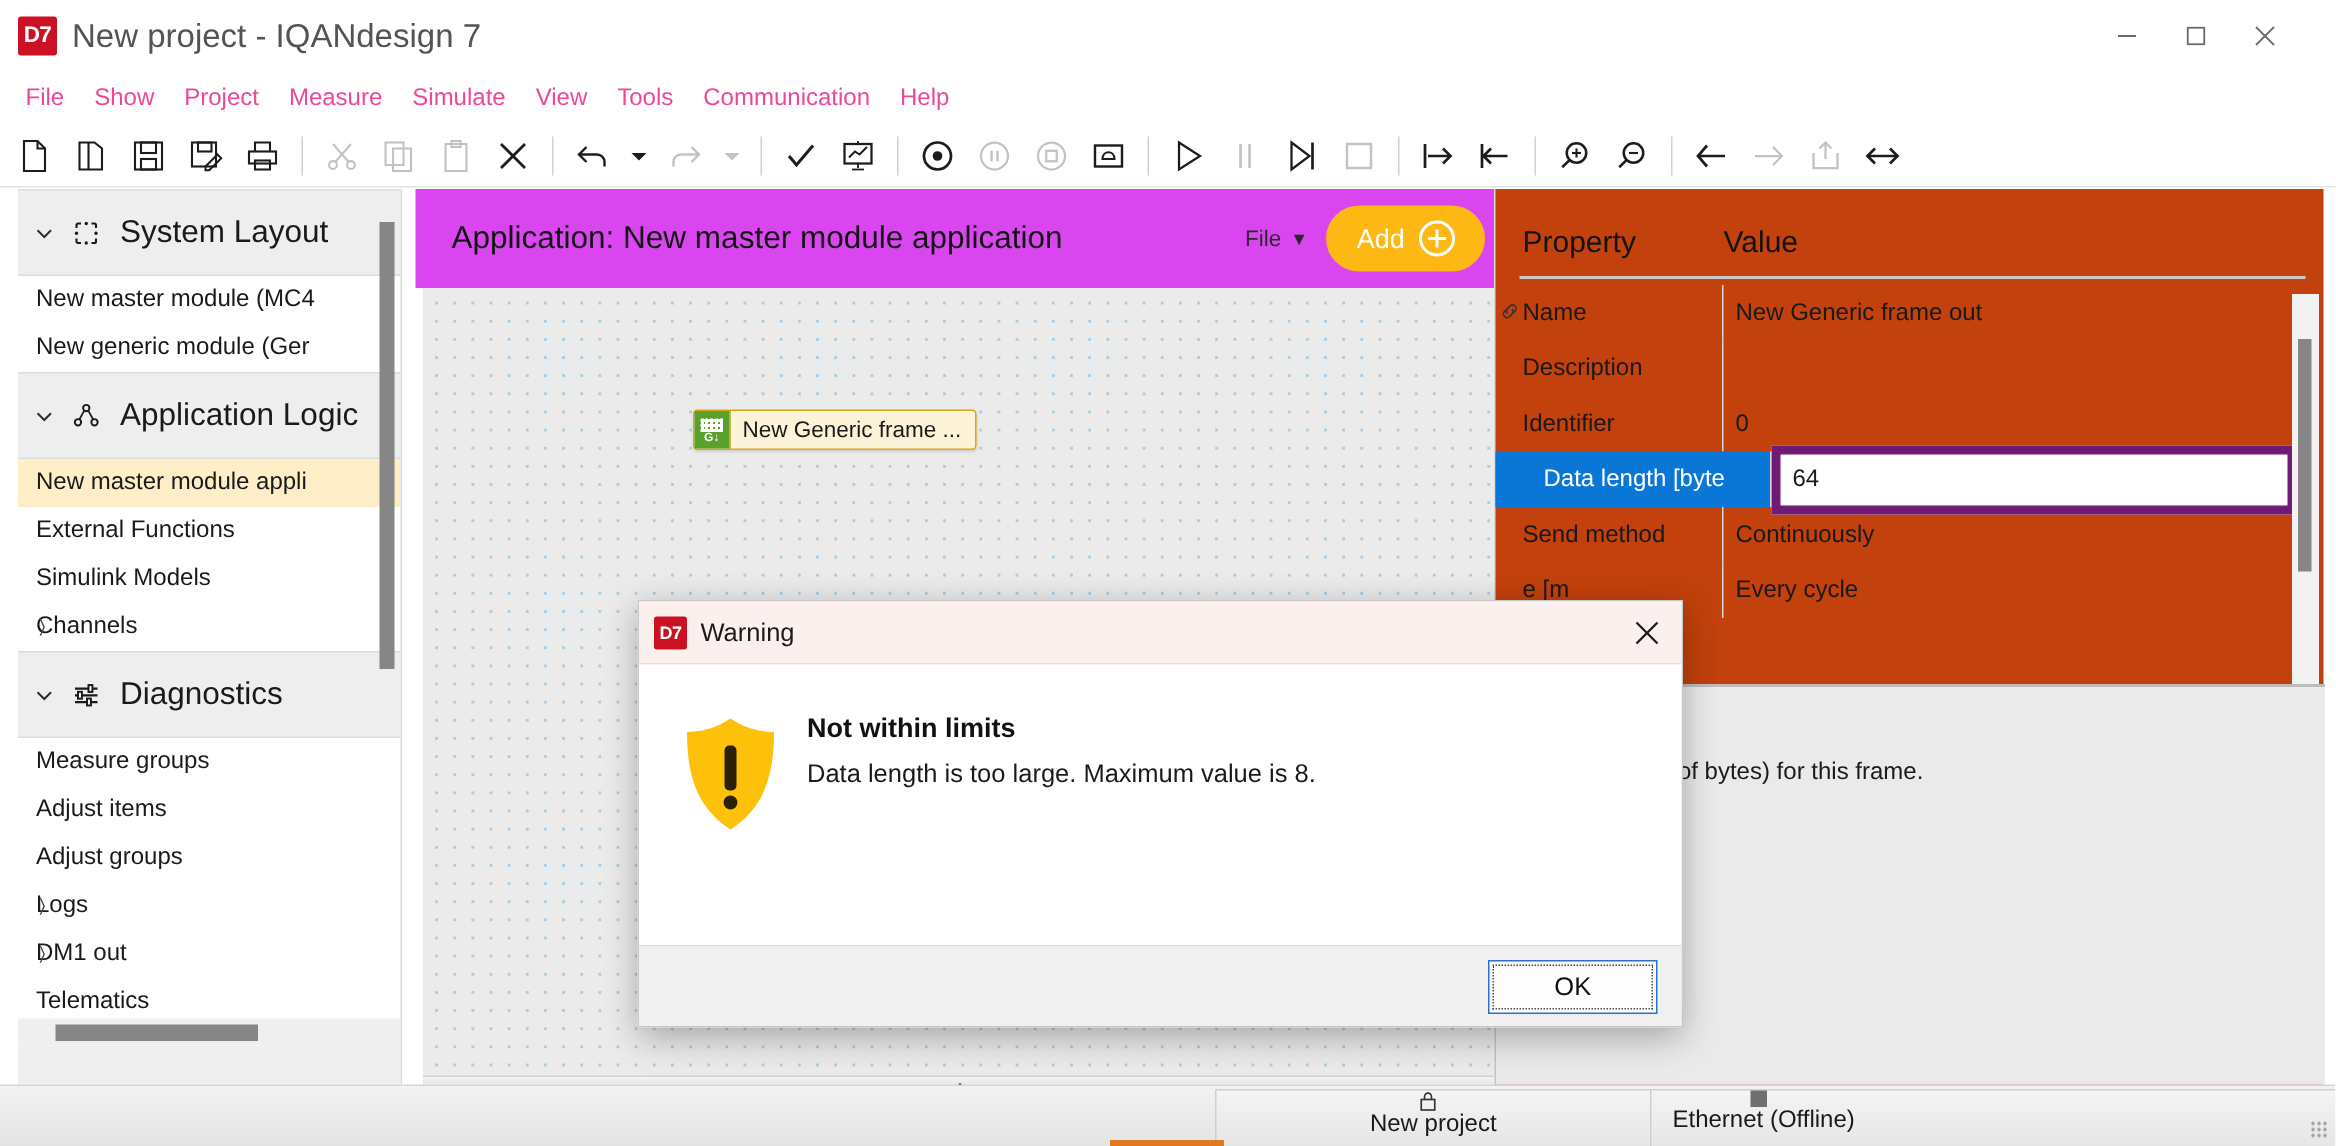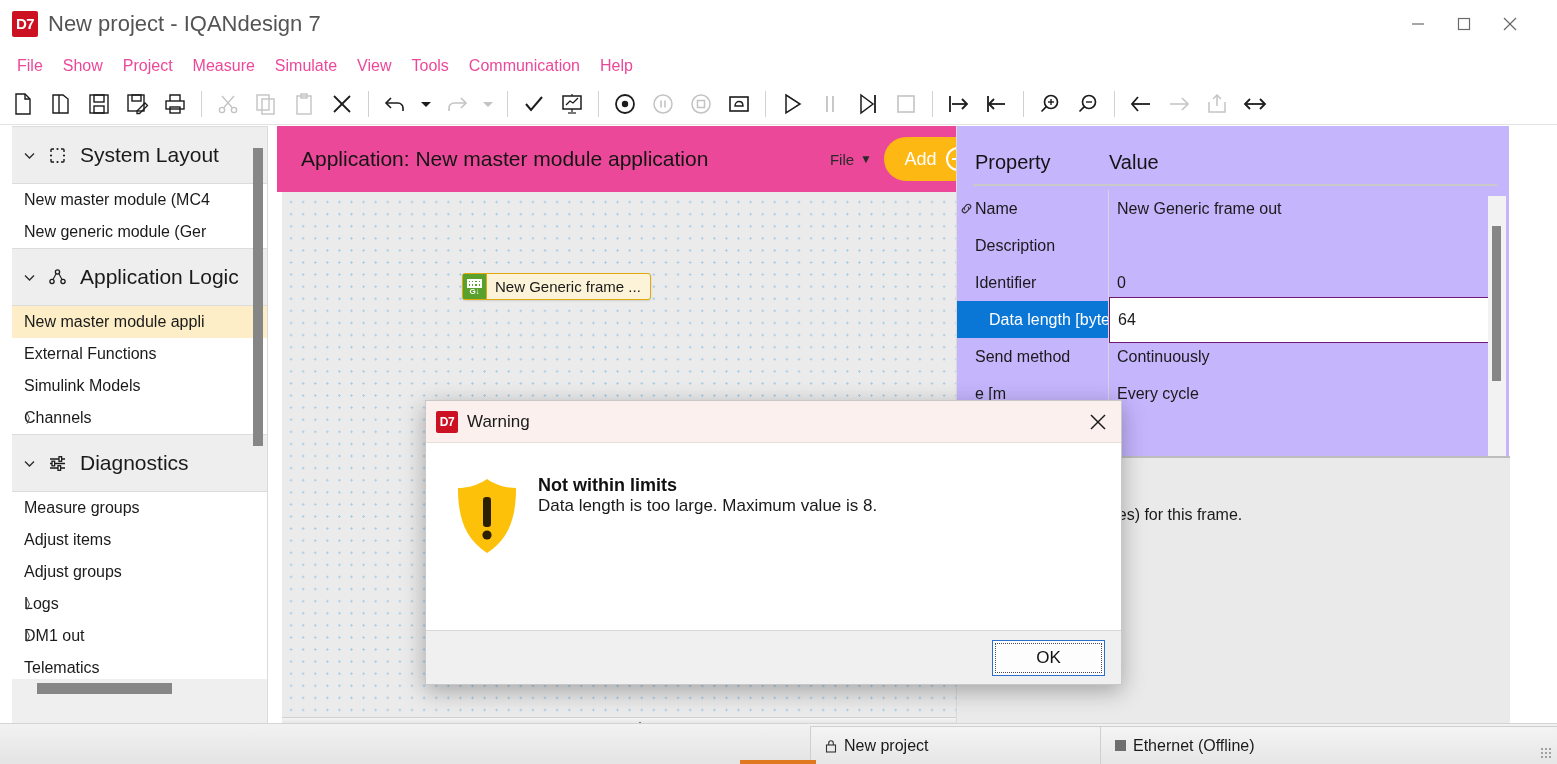--- a/index.html
+++ b/index.html
@@ -127,21 +127,21 @@
     position: absolute; left: 0; bottom: 0; width: 255px; height: 26px;
     background: #efefef;
   }
 
   
   .center {
     position: absolute; left: 277px; top: 126px; width: 727px; height: 597px;
     background: #ffffff;
   }
   .center-header {
-    height: 66px; background: #ec4899;
+    height: 66px; background: #d946ef;
     display: flex; align-items: center; padding: 0 14px 0 24px;
   }
   .center-title {
     font-size: 21px; color: #141414; flex: 1; white-space: nowrap;
   }
   .show-btn {
     font-size: 15px; color: #2a2a2a; display: flex; align-items: center;
     margin-right: 12px; white-space: nowrap;
   }
   .show-btn .cd { margin-left: 6px; font-size: 12px; }
@@ -206,22 +206,22 @@
   }
   .center-collapse {
     position: absolute; left: 355px; bottom: -7px;
     width: 0; height: 0;
     border-left: 8px solid transparent; border-right: 8px solid transparent;
     border-bottom: 8px solid #151515;
   }
 
   
   .rightpane {
-    position: absolute; left: 956px; top: 126px; width: 553px; height: 597px;
-    background: #c4b5fd;
+    position: absolute; left: 996px; top: 126px; width: 553px; height: 597px;
+    background: #c2410c;
     border-left: 1px solid #dadada;
   }
   .prop-header {
     height: 58px; display: flex; align-items: flex-end;
     padding-bottom: 10px;
   }
   .prop-header .ph-prop {
     font-size: 20px; color: #141414; width: 152px; padding-left: 18px;
   }
   .prop-header .ph-val { font-size: 20px; color: #141414; }
@@ -235,32 +235,32 @@
   }
   .prop-name {
     width: 152px; font-size: 16px; color: #1a1a1a;
     padding-left: 18px; position: relative;
     border-right: 1px solid #d6d6d6;
     height: 37px; display: flex; align-items: center;
     white-space: nowrap; overflow: hidden;
   }
   .prop-name.sel {
     background: #0a76d6; color: #ffffff;
-    width: 152px;
+    width: 184px;
     padding-left: 32px;
   }
   .prop-name .linkicon {
     position: absolute; left: 3px; top: 11px; color: #333;
   }
   .prop-value {
     flex: 1; font-size: 16px; color: #1a1a1a; padding-left: 8px;
     white-space: nowrap; overflow: hidden;
   }
   .prop-value.editing {
-    background: #ffffff; border: 1px solid #701a75;
+    background: #ffffff; border: 6px solid #701a75;
     height: 46px; display: flex; align-items: center;
     margin-right: 18px;
   }
   .prop-vscroll-track {
     position: absolute; right: 3px; top: 70px; width: 18px; height: 340px;
     background: #f2f2f2;
   }
   .prop-vscroll-thumb {
     position: absolute; left: 4px; top: 30px; width: 9px; height: 155px;
     background: #868686;
@@ -284,21 +284,21 @@
   .statusbar {
     position: absolute; left: 810px; top: 726px; width: 747px; height: 38px;
     display: flex; align-items: center;
     background: linear-gradient(to bottom, #f4f4f4, #e6e6e6);
     border-top: 1px solid #cfcfcf;
     border-left: 1px solid #cfcfcf;
   }
   .sb-cell {
     display: flex; align-items: center;
     font-size: 16px; color: #1a1a1a;
-    height: 38px; padding: 0 14px;
+    height: 38px; padding: 0 14px; flex-direction: column;
   }
   .sb-cell.first { border-right: 1px solid #cfcfcf; width: 290px; }
   .lock-icon { margin-right: 7px; color: #333; display: flex; }
   .eth-square {
     width: 11px; height: 11px; background: #6f6f6f; margin-right: 7px;
   }
   .resize-grip {
     position: absolute; right: 5px; bottom: 5px;
     width: 12px; height: 12px;
     background-image: radial-gradient(#a0a0a0 1px, transparent 1.2px);
@@ -332,21 +332,21 @@
     color: #1a1a1a;
   }
   .dlg-body {
     height: 188px; background: #ffffff;
     display: flex; padding: 30px 0 0 28px;
     border-bottom: 1px solid #d8d8d8;
   }
   .warn-icon { width: 84px; flex-shrink: 0; padding-top: 4px; }
   .dlg-texts { padding-top: 2px; }
   .dlg-heading {
-    font-size: 18px; font-weight: bold; color: #111; margin-bottom: 0;
+    font-size: 18px; font-weight: bold; color: #111; margin-bottom: 10px;
   }
   .dlg-message { font-size: 17px; color: #1a1a1a; }
   .dlg-footer {
     height: 53px; background: #f0f0f0;
     display: flex; align-items: center; justify-content: flex-end;
     padding-right: 16px;
     padding-left: 16px;
   }
   .ok-btn {
     width: 113px; height: 36px;

